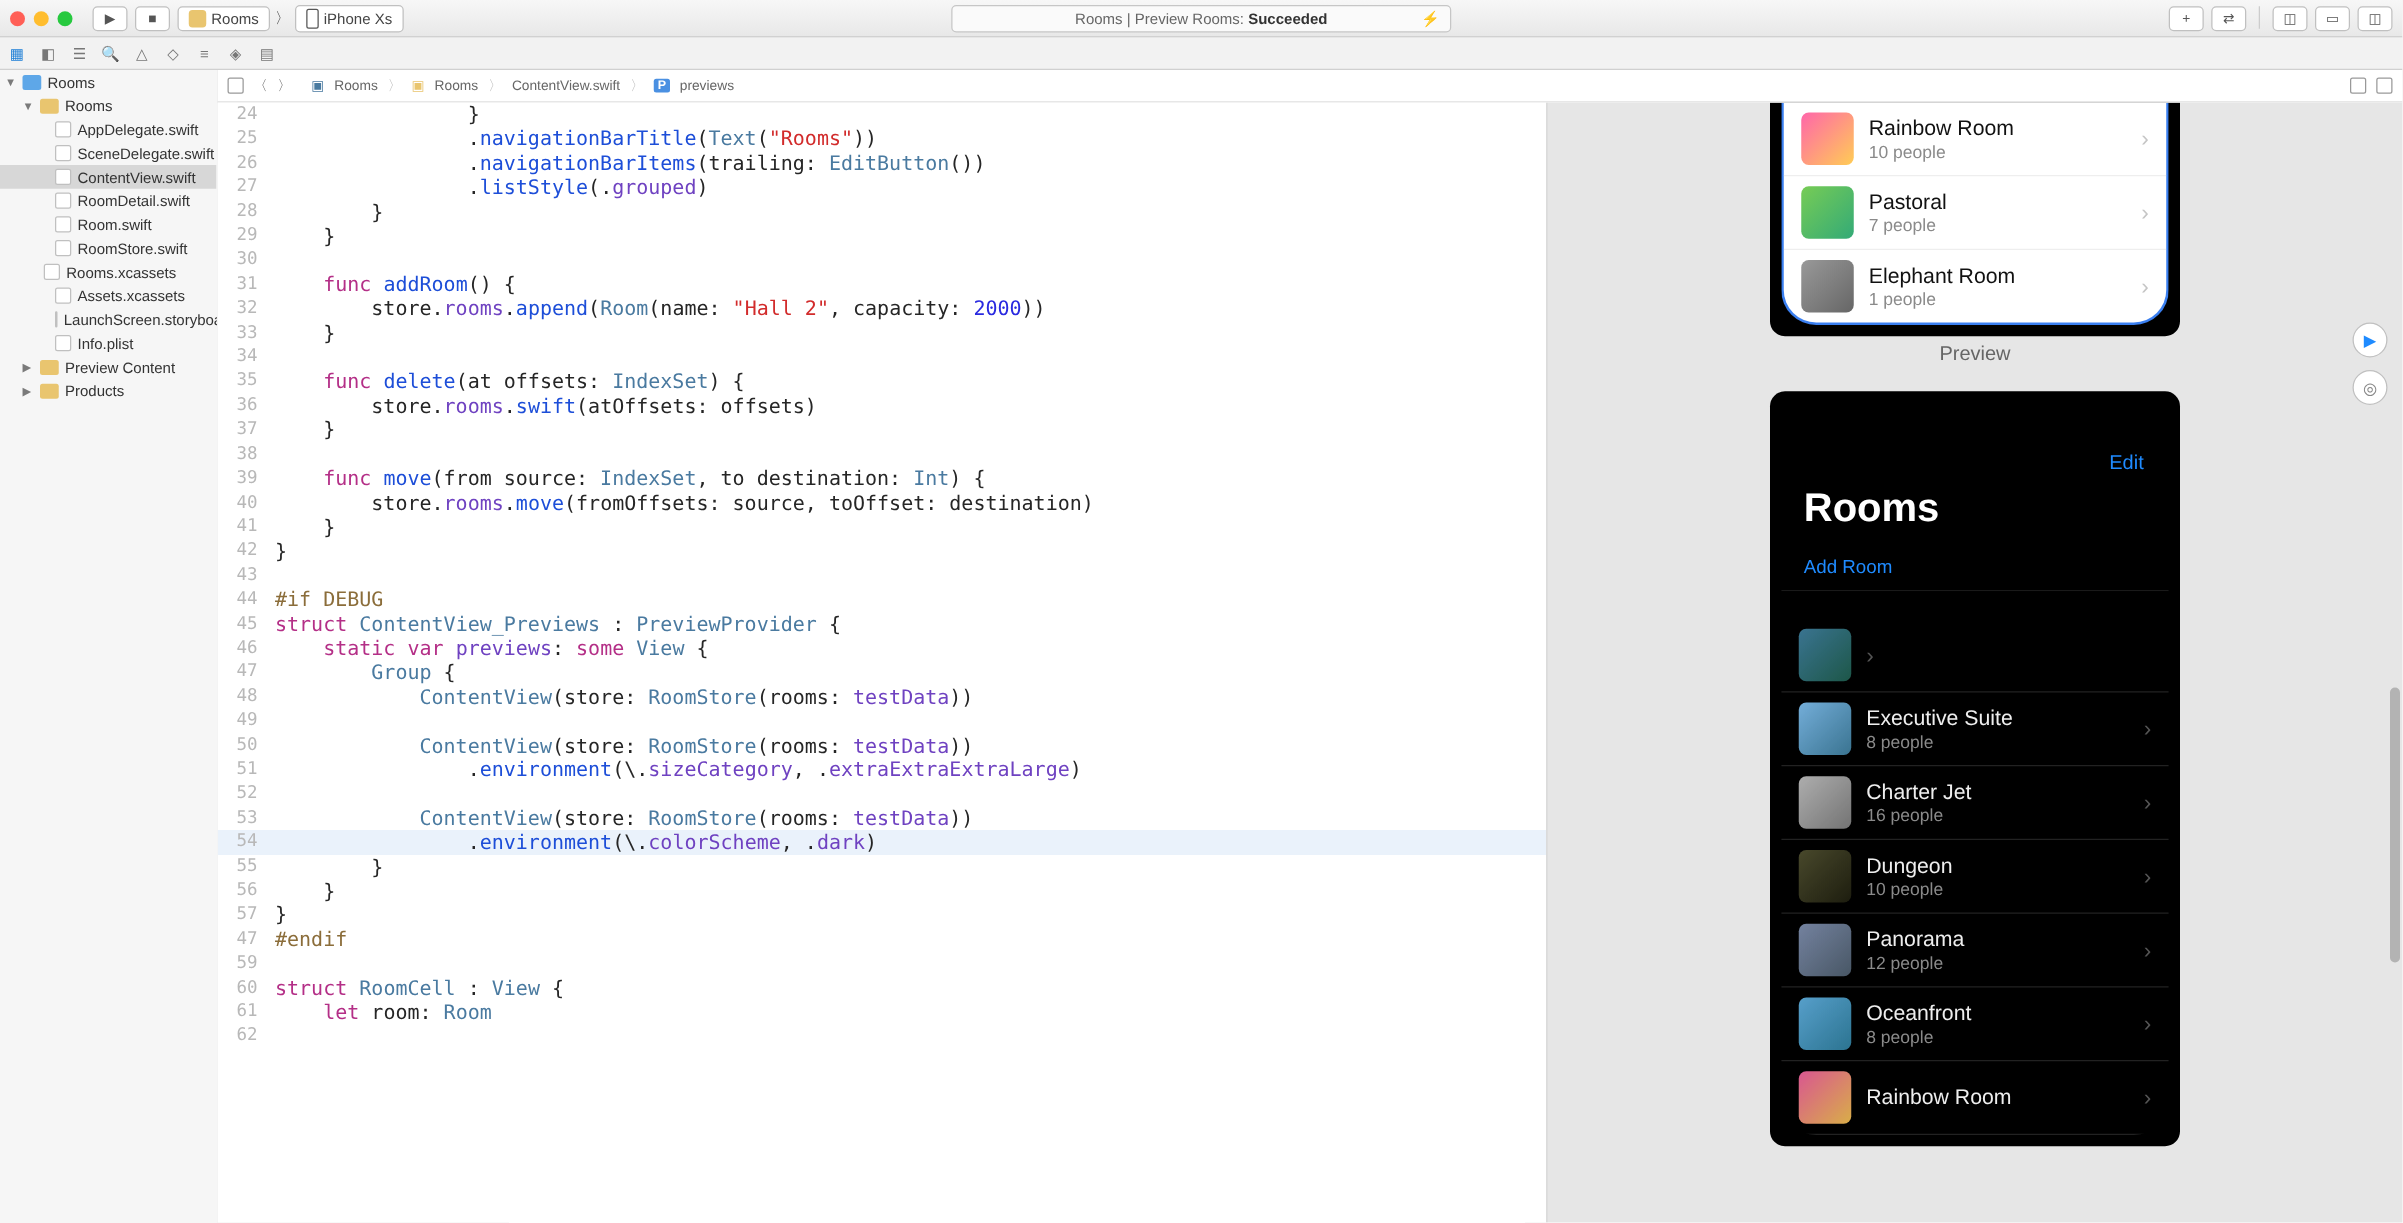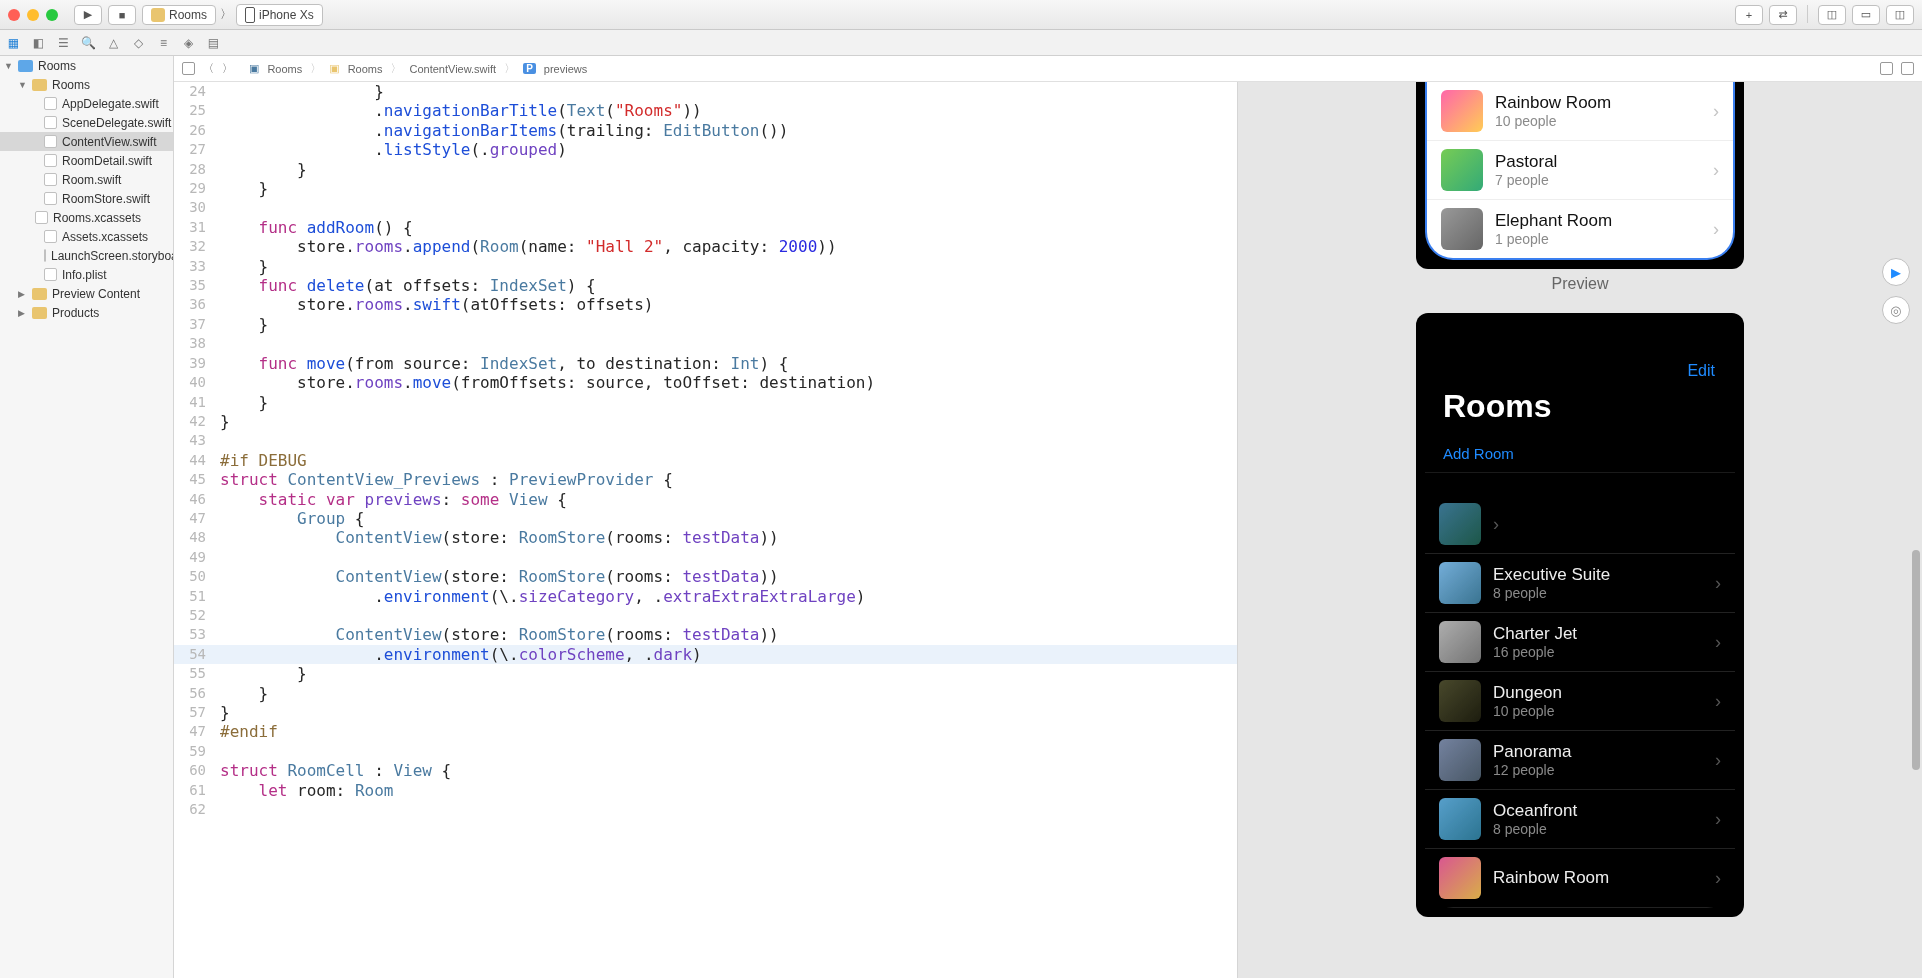--- a/index.html
+++ b/index.html
@@ -86,20 +86,25 @@
     <div class="scheme-seg">
       <div class="scheme-icon"></div>
       <span>Rooms</span>
     </div>
     <span>〉</span>
     <div class="scheme-seg">
       <div class="device-icon"></div>
       <span>iPhone Xs</span>
     </div>
   </div>
+  <div class="status">
+    <span>Rooms | Preview Rooms:</span>&nbsp;
+    <b>Succeeded</b>
+    <span style="position:absolute;right:8px;color:#5aa0e0;">⚡</span>
+  </div>
   <div class="tb-right">
     <div class="tb-btn">+</div>
     <div class="tb-btn">⇄</div>
     <div class="tb-sep"></div>
     <div class="tb-btn">◫</div>
     <div class="tb-btn">▭</div>
     <div class="tb-btn">◫</div>
   </div>
 </div>
 
@@ -240,20 +245,24 @@
           </div>
           <div class="line">
             <div class="gutter">32</div>
             <div class="src">        store.<span class="prop">rooms</span>.<span class="fn">append</span>(<span class="type">Room</span>(name: <span class="str">"Hall 2"</span>, capacity: <span class="num">2000</span>))</div>
           </div>
           <div class="line">
             <div class="gutter">33</div>
             <div class="src">    }</div>
           </div>
           <div class="line">
+            <div class="gutter">34</div>
+            <div class="src"></div>
+          </div>
+          <div class="line">
             <div class="gutter">35</div>
             <div class="src">    <span class="kw">func</span> <span class="fn">delete</span>(at offsets: <span class="type">IndexSet</span>) {</div>
           </div>
           <div class="line">
             <div class="gutter">36</div>
             <div class="src">        store.<span class="prop">rooms</span>.<span class="fn">swift</span>(atOffsets: offsets)</div>
           </div>
           <div class="line">
             <div class="gutter">37</div>
             <div class="src">    }</div>

